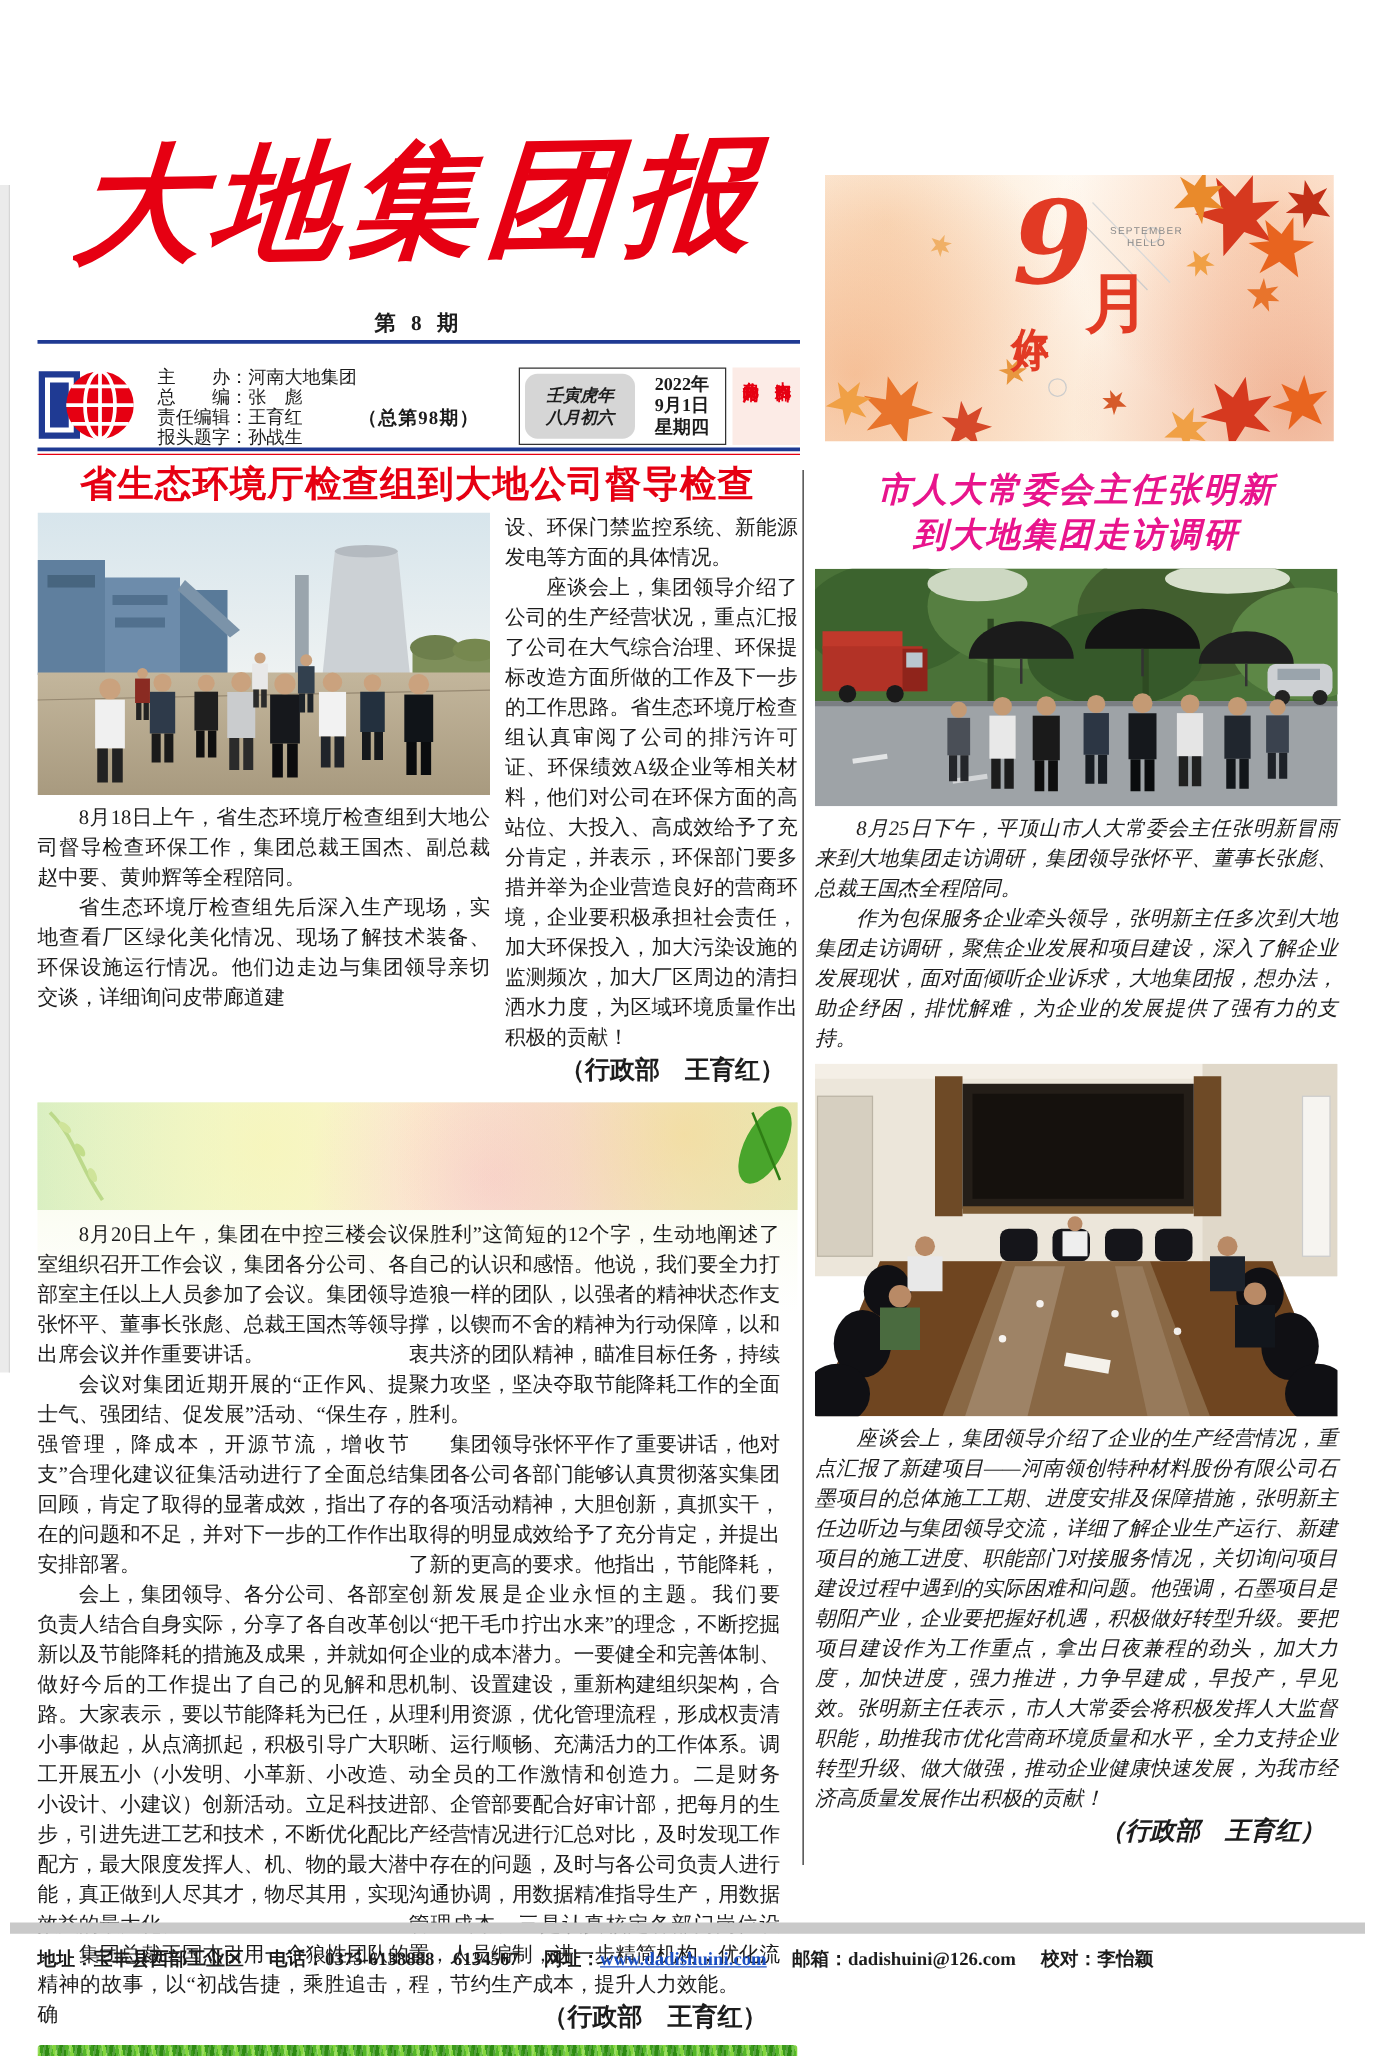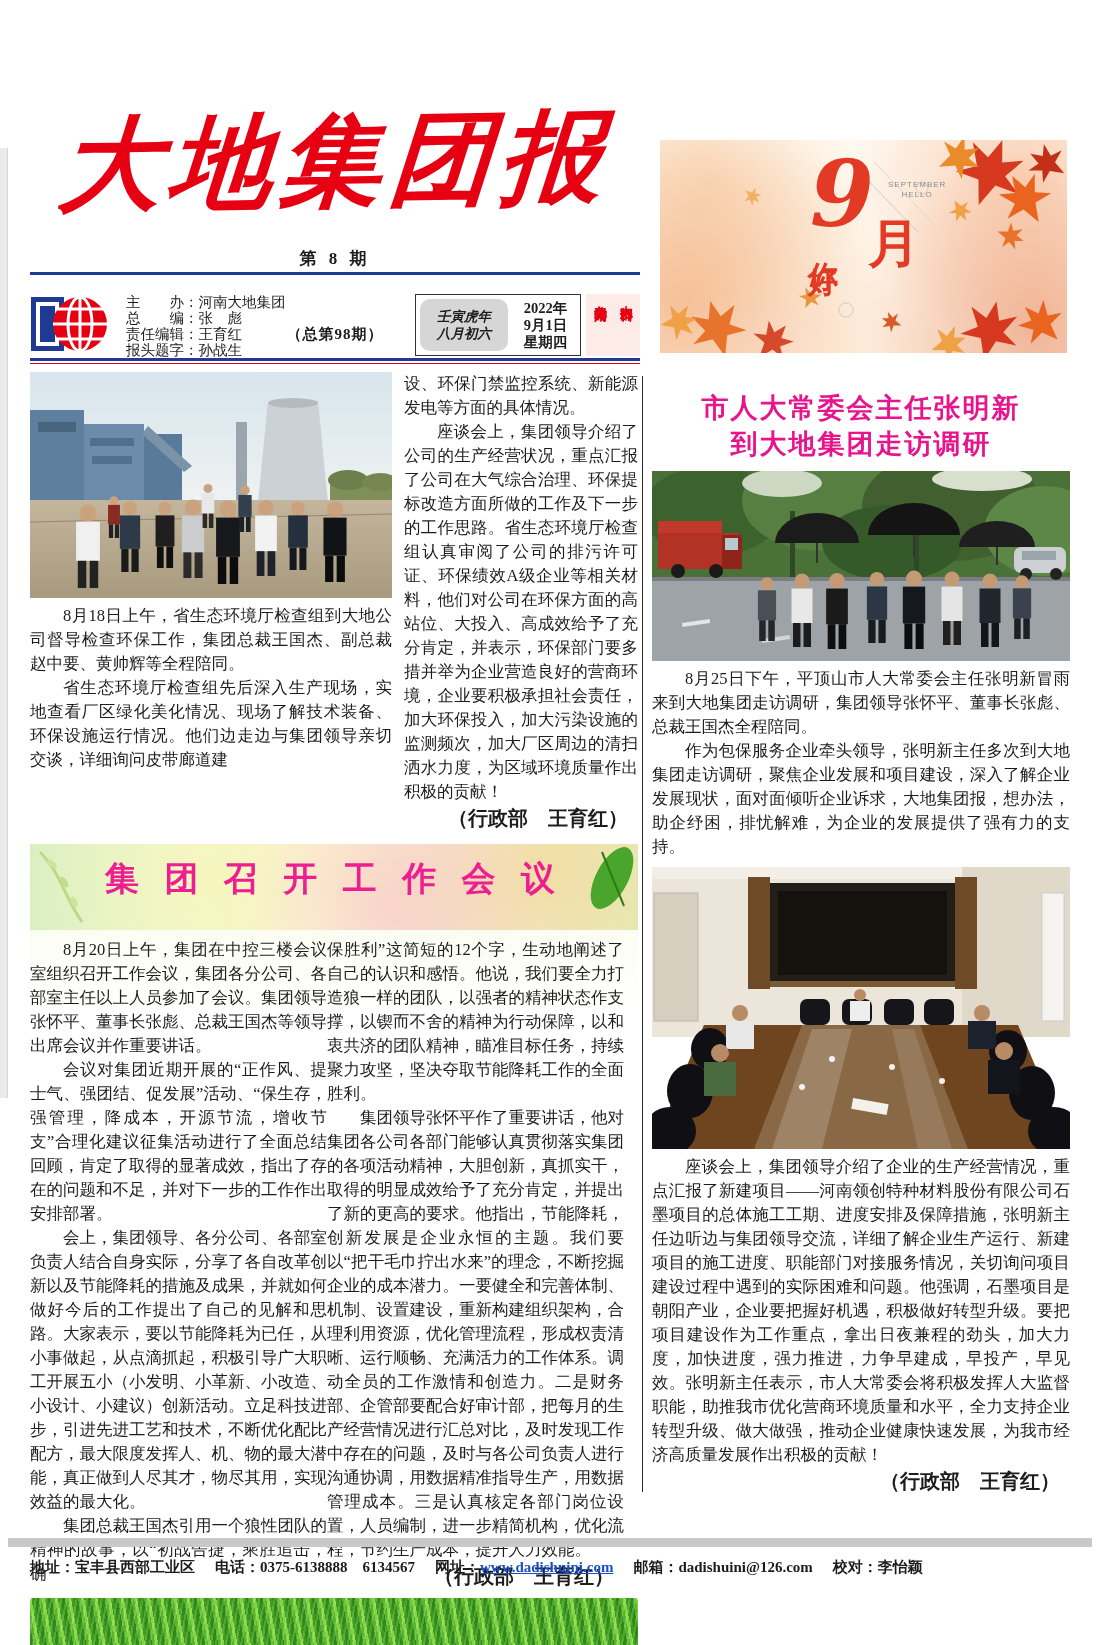--- a/index.html
+++ b/index.html
@@ -47,21 +47,21 @@
   .sz-nine{position:absolute;left:150px;top:8px;font-size:92px;font-weight:bold;font-style:italic;
     color:#e23a24;font-family:"DejaVu Serif",serif;line-height:1;}
   .sz-month{position:absolute;left:208px;top:78px;font-size:52px;font-weight:bold;color:#e23a24;line-height:1;}
   .sz-greet{position:absolute;left:142px;top:98px;writing-mode:vertical-rl;text-orientation:upright;
     font-size:30px;font-weight:bold;color:#e23a24;letter-spacing:6px;}
   .sz-eng{position:absolute;left:228px;top:40px;font-size:8px;color:#8a8a8a;font-family:"Liberation Sans",sans-serif;
     letter-spacing:1px;line-height:10px;text-align:center;}
 
   
   .section-left{position:absolute;left:30px;top:372px;width:608px;}
-  .section-right{position:absolute;left:652px;top:388px;width:418px;}
+  .section-right{position:absolute;left:652px;top:372px;width:418px;font-style:italic;}
   .divider{position:absolute;left:642px;top:376px;width:1px;height:1116px;background:#2a2a2a;}
 
   .headline-red{margin:4px 0 10px;text-align:center;font-family:"Liberation Sans",sans-serif;
     font-weight:bold;font-size:29px;letter-spacing:1px;color:var(--headline-red,#e60012);}
   .headline-pink{margin:2px 0 8px;text-align:center;font-family:"Liberation Sans",sans-serif;
     font-weight:bold;font-size:27px;letter-spacing:2px;line-height:1.35;color:var(--headline-pink,#e8148c);}
 
   .body-text{font-size:16.5px;line-height:24px;text-align:justify;}
   .para{margin:0;text-indent:2em;text-align:justify;}
   .no-indent{text-indent:0;}
@@ -181,20 +181,21 @@
     <div class="sz-eng">
       <div>SEPTEMBER</div>
       <div>HELLO</div>
     </div>
   </div>
 
   <div class="divider"></div>
 
   <div class="section-left body-text">
 
+    <h2 class="headline-red">省生态环境厅检查组到大地公司督导检查</h2>
 
     <div class="a1-body">
       <div class="a1-left">
         <div class="photo-frame">
           <svg class="photo" width="362" height="226" viewBox="0 0 362 226">
             <defs>
               <linearGradient id="sky1" x1="0" y1="0" x2="0" y2="1">
                 <stop offset="0" stop-color="#d7e5ec"></stop>
                   <stop offset="1" stop-color="#eef2f2"></stop>
               </linearGradient>
@@ -304,21 +305,20 @@
     <div class="a2">
       <div class="a2-banner">
         <svg width="608" height="86" viewBox="0 0 608 86" style="position:absolute;left:0;top:0;">
           <path d="M10,8 C30,28 34,52 52,78" stroke="#bcd98a" stroke-width="3" fill="none"></path>
           <ellipse cx="22" cy="20" rx="6" ry="3" fill="#cfe49a" transform="rotate(40 22 20)"></ellipse>
           <ellipse cx="34" cy="38" rx="6" ry="3" fill="#c2dd8a" transform="rotate(55 34 38)"></ellipse>
           <ellipse cx="44" cy="58" rx="6" ry="3" fill="#cfe49a" transform="rotate(65 44 58)"></ellipse>
           <ellipse cx="582" cy="34" rx="16" ry="34" fill="#49a52c" transform="rotate(28 582 34)"></ellipse>
           <line x1="572" y1="8" x2="594" y2="62" stroke="#2e7d14" stroke-width="2"></line>
         </svg>
-        <div class="a2-title">集 团 召 开 工 作 会 议</div>
       </div>
       <div class="a2-cols">
         <div class="a2-col">
             <p class="para">8月20日上午，集团在中控三楼会议室组织召开工作会议，集团各分公司、各部室主任以上人员参加了会议。集团领导张怀平、董事长张彪、总裁王国杰等领导出席会议并作重要讲话。</p>
             <p class="para">会议对集团近期开展的“正作风、提士气、强团结、促发展”活动、“保生存，强管理，降成本，开源节流，增收节支”合理化建议征集活动进行了全面总结回顾，肯定了取得的显著成效，指出了存在的问题和不足，并对下一步的工作作出安排部署。</p>
             <p class="para">会上，集团领导、各分公司、各部室负责人结合自身实际，分享了各自改革创新以及节能降耗的措施及成果，并就如何做好今后的工作提出了自己的见解和思路。大家表示，要以节能降耗为已任，从小事做起，从点滴抓起，积极引导广大职工开展五小（小发明、小革新、小改造、小设计、小建议）创新活动。立足科技进步，引进先进工艺和技术，不断优化配比配方，最大限度发挥人、机、物的最大潜能，真正做到人尽其才，物尽其用，实现效益的最大化。</p>
             <p class="para">集团总裁王国杰引用一个狼性团队的精神的故事，以“初战告捷，乘胜追击，确</p>
           </div>
         <div class="a2-col">
           <p class="para no-indent">保胜利”这简短的12个字，生动地阐述了自己的认识和感悟。他说，我们要全力打造狼一样的团队，以强者的精神状态作支撑，以锲而不舍的精神为行动保障，以和衷共济的团队精神，瞄准目标任务，持续聚力攻坚，坚决夺取节能降耗工作的全面胜利。</p>

